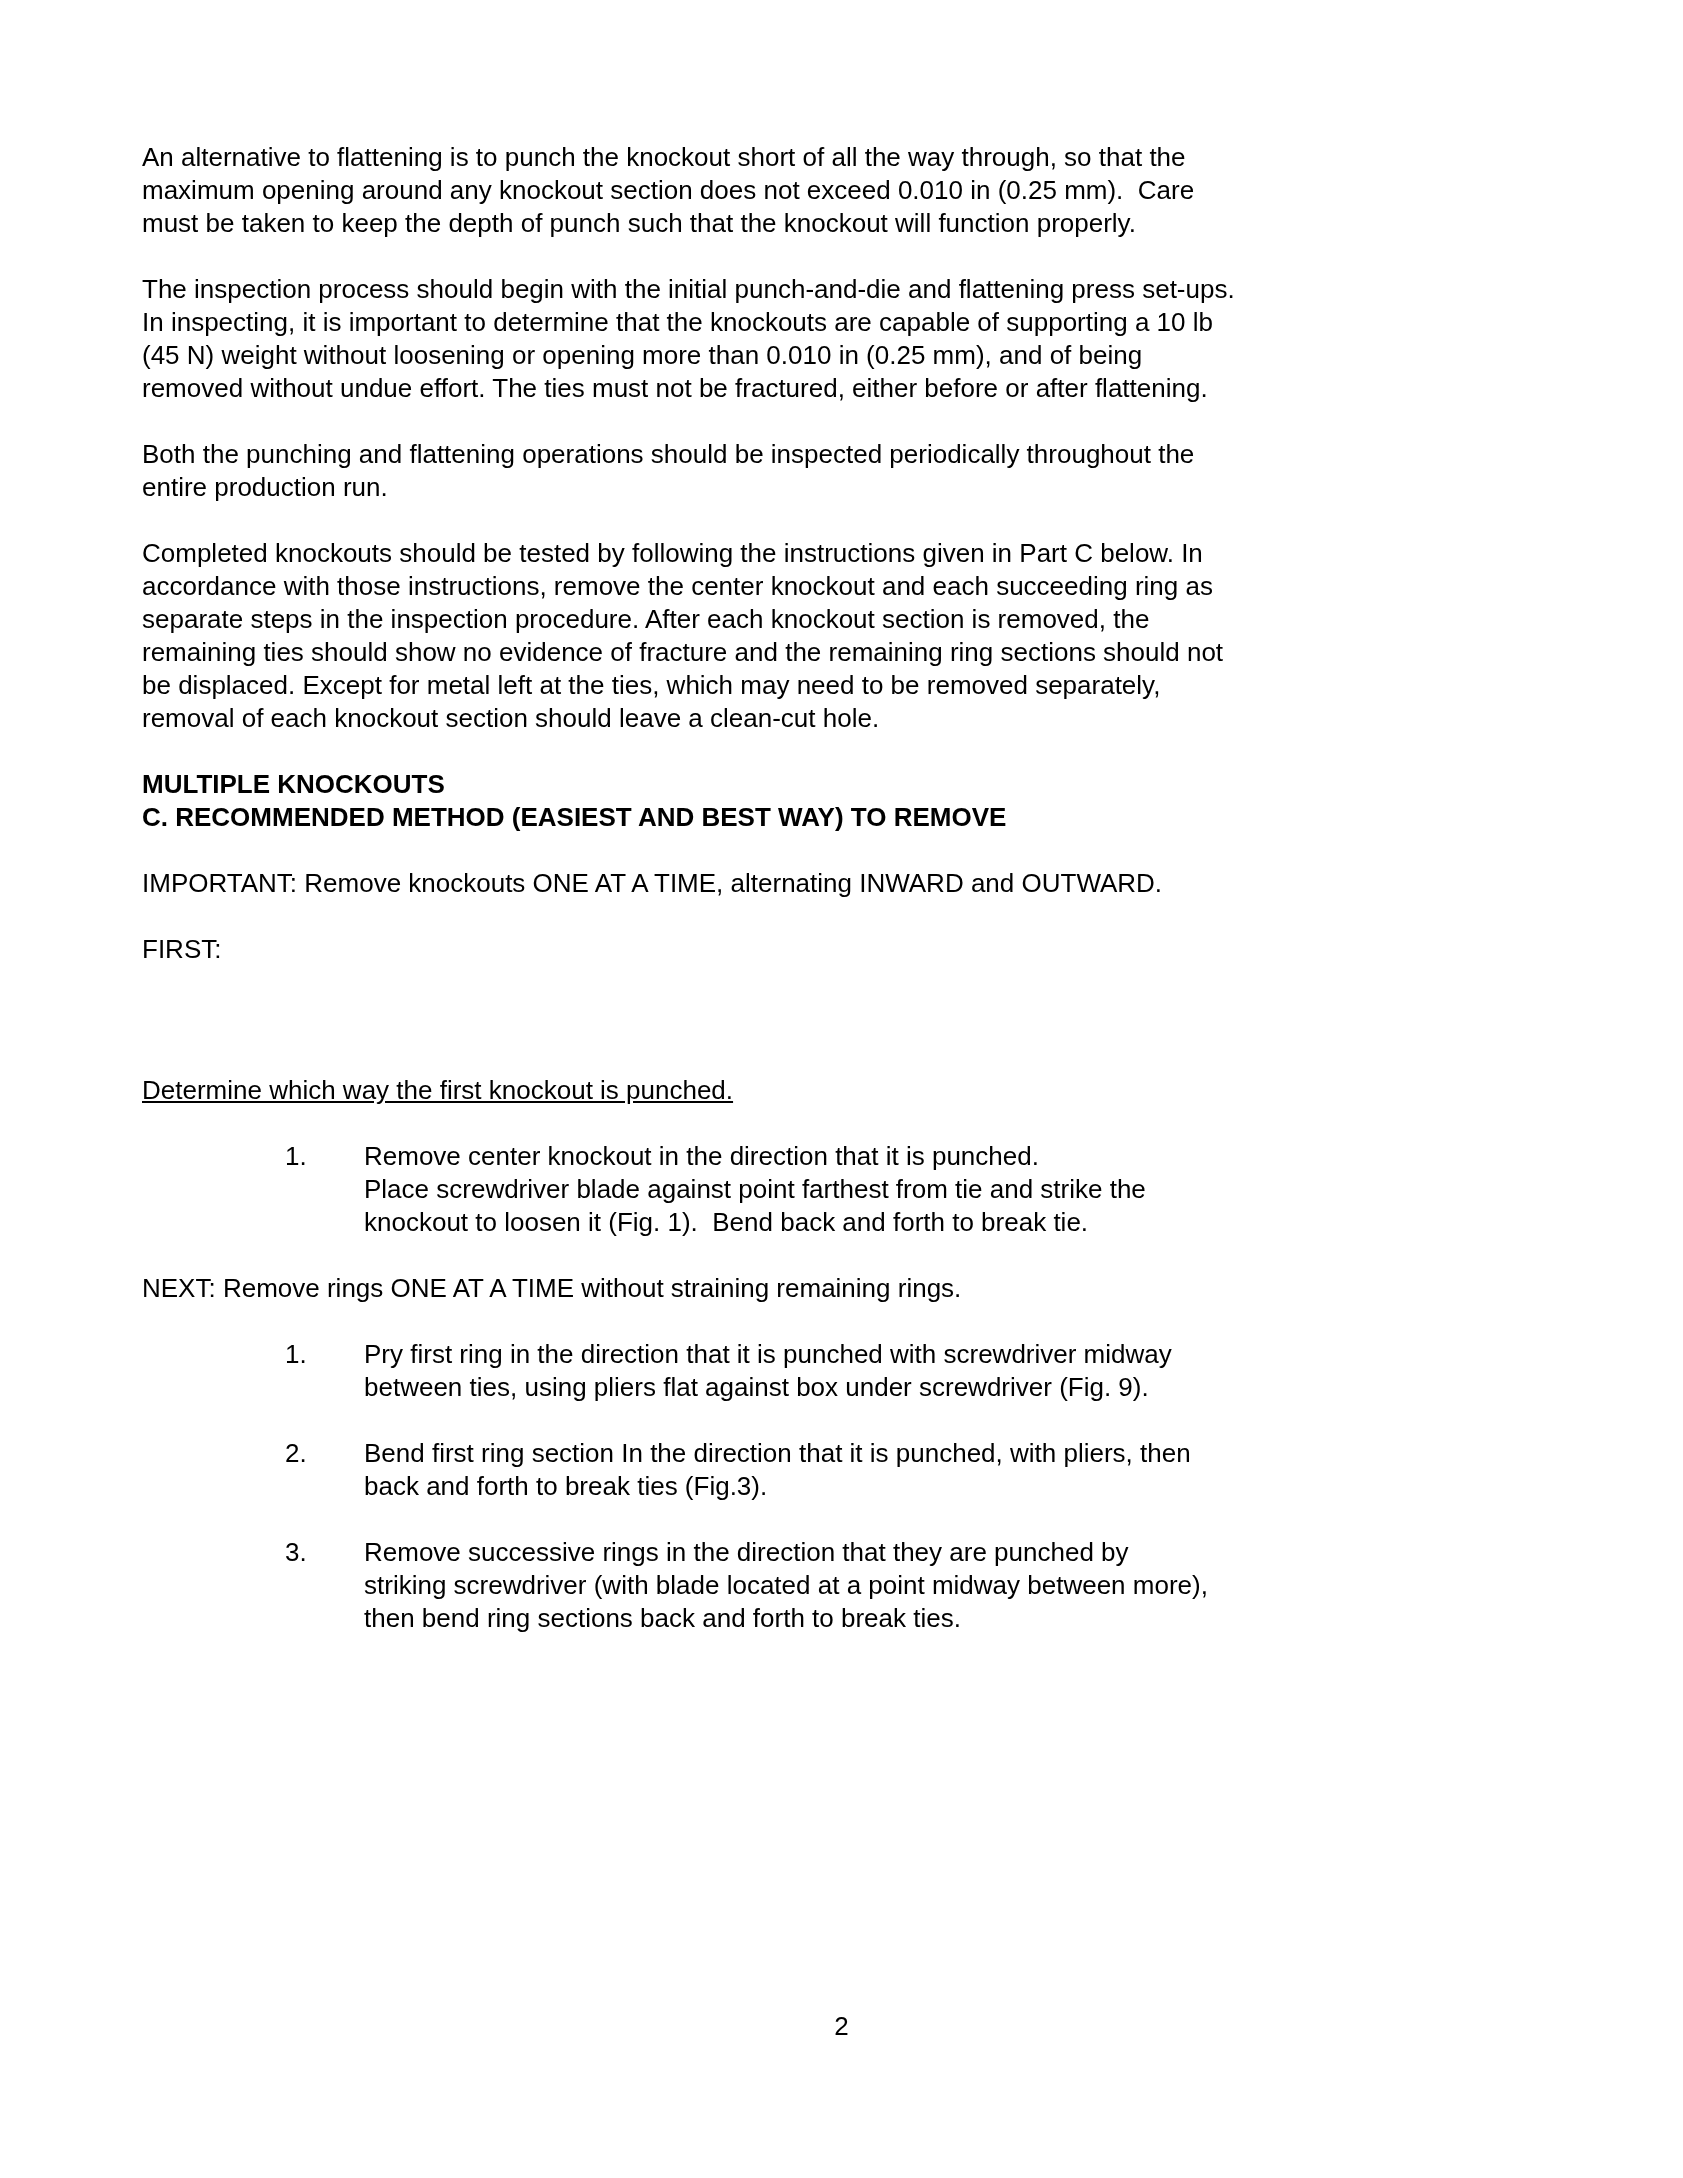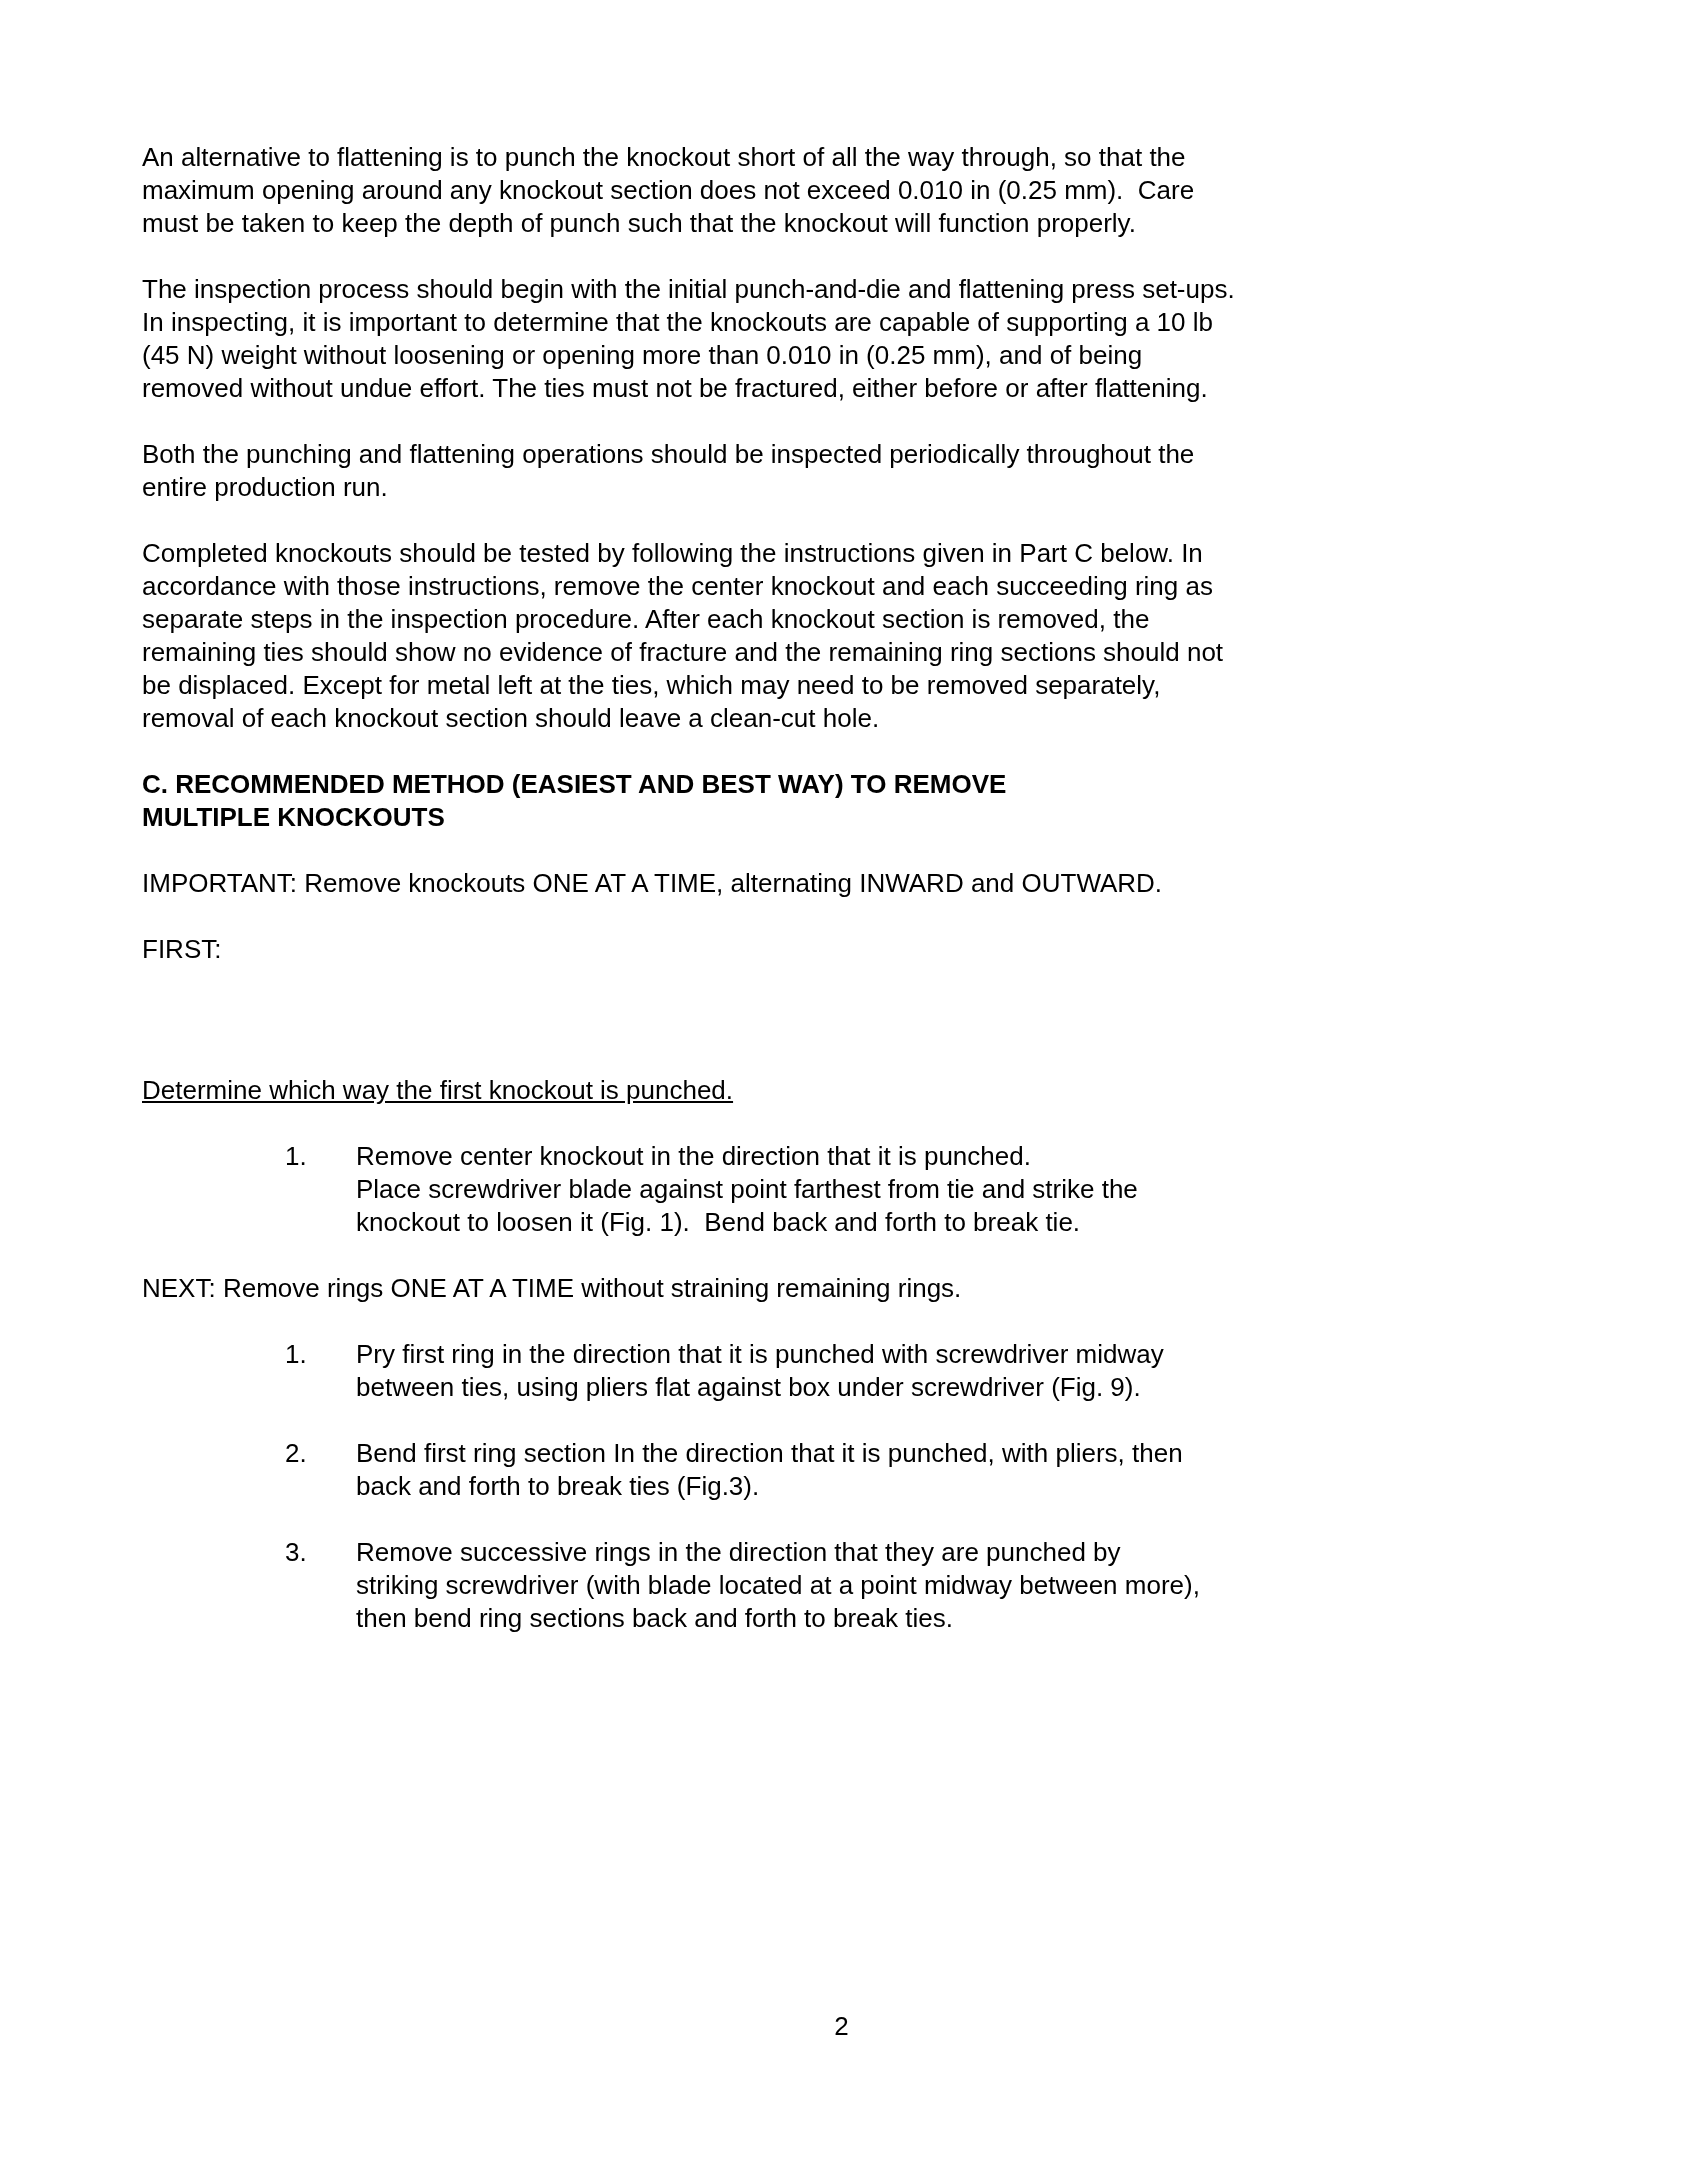--- a/index.html
+++ b/index.html
@@ -41,21 +41,21 @@
     margin: 0 0 33px 0;
     flex-direction: column;
   }
   .first-label { flex: 0 0 141px; }
   .underline { text-decoration: underline; }
   .item {
     display: flex;
     margin: 0 0 33px 143px;
   }
   .item-num { flex: 0 0 71px; }
-  .item-text { white-space: pre-wrap; }
+  .item-text { white-space: pre-wrap; margin-left: 8px; }
   .footer {
     position: absolute;
     left: 0;
     top: 2010px;
     width: 1683px;
     text-align: center;
     font-size: 26px;
     line-height: 33px;
   }
 </style>
@@ -78,22 +78,22 @@
 entire production run.</p>
 
     <p class="para">Completed knockouts should be tested by following the instructions given in Part C below. In
 accordance with those instructions, remove the center knockout and each succeeding ring as
 separate steps in the inspection procedure. After each knockout section is removed, the
 remaining ties should show no evidence of fracture and the remaining ring sections should not
 be displaced. Except for metal left at the ties, which may need to be removed separately,
 removal of each knockout section should leave a clean-cut hole.</p>
 
     <h2 class="heading">
+      <span class="heading-line">MULTIPLE KNOCKOUTS</span>
       <span class="heading-line">C. RECOMMENDED METHOD (EASIEST AND BEST WAY) TO REMOVE</span>
-      <span class="heading-line">MULTIPLE KNOCKOUTS</span>
     </h2>
 
     <p class="para">IMPORTANT: Remove knockouts ONE AT A TIME, alternating INWARD and OUTWARD.</p>
 
     <div class="first-row">
       <span class="first-label">FIRST:</span>
       <span class="underline">Determine which way the first knockout is punched.</span>
     </div>
 
     <div class="item">

